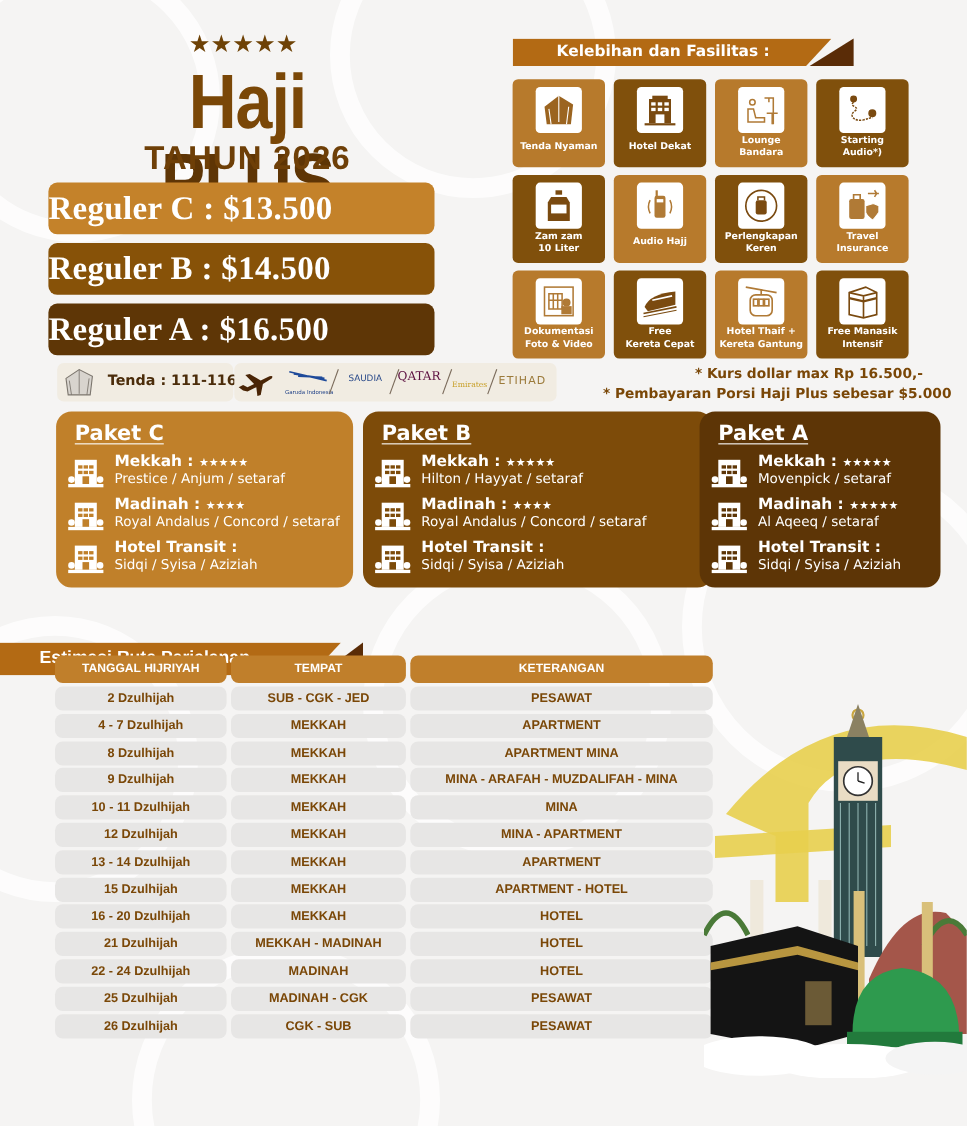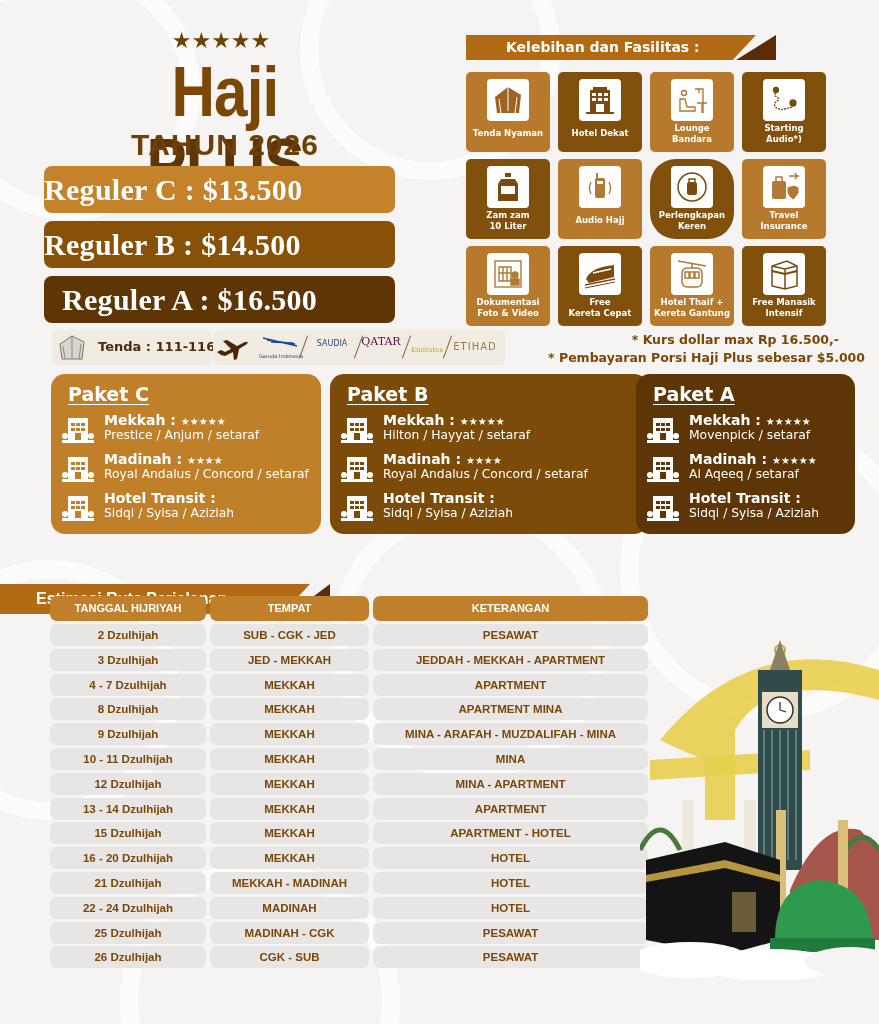--- a/index.html
+++ b/index.html
@@ -36,21 +36,21 @@
   }
 
   
   .price {
     position: absolute; left: 44px; width: 351px; height: 47px; border-radius: 8px;
     color: #fff; font-family: Liberation Serif, serif; font-weight: bold;
     font-size: 30px; line-height: 47px; text-align: left; letter-spacing: 0.3px;
   }
   .price.c { top: 166px; background: #c4822a; }
   .price.b { top: 221px; background: #875208; }
-  .price.a { top: 276px; background: #5e3606; padding-left: 18px; }
+  .price.a { top: 276px; background: #5e3606; }
 
   
   .ribbon {
     position: absolute; height: 25px; color: #fff;
     font-family: "DejaVu Sans", sans-serif; font-weight: bold;
   }
   .fac-ribbon { left: 466px; top: 35px; width: 310px; }
   .fac-ribbon .band {
     position: absolute; left: 0; top: 0; width: 290px; height: 25px;
     background: #b36a14;
@@ -245,21 +245,21 @@
   <div class="ico">
     <svg viewBox="0 0 34 34">
         <rect x="12" y="8" width="10" height="20" rx="2" fill="#b07a36"></rect>
         <rect x="13" y="3" width="2" height="6" fill="#b07a36"></rect>
         <rect x="14" y="11" width="6" height="3" fill="#fff"></rect>
         <path d="M8 12 Q5 18 8 24 M26 12 Q29 18 26 24" stroke="#b07a36" stroke-width="1.4" fill="none"></path>
       </svg>
   </div>
   <div class="lbl one">Audio Hajj</div>
 </div>
-<div class="fac dark" style="left:650px;top:159px;border-radius:26px;">
+<div class="fac dark" style="left:650px;top:159px;">
   <div class="ico">
     <svg viewBox="0 0 34 34">
         <circle cx="17" cy="17" r="14" fill="none" stroke="#7a4a10" stroke-width="1.5"></circle>
         <rect x="12" y="12" width="10" height="13" rx="2" fill="#7a4a10"></rect>
         <path d="M14 12 L14 9 L20 9 L20 12" stroke="#7a4a10" stroke-width="1.4" fill="none"></path>
       </svg>
   </div>
   <div class="lbl"><span>Perlengkapan</span><br><span>Keren</span></div>
 </div>
 <div class="fac light" style="left:742px;top:159px;">
@@ -542,25 +542,20 @@
 <div class="tbl">
   <div class="tr thead">
     <div class="cell c1">TANGGAL HIJRIYAH</div>
     <div class="cell c2">TEMPAT</div>
     <div class="cell c3">KETERANGAN</div>
   </div>
   <div class="tr">
       <div class="cell c1">2 Dzulhijah</div>
       <div class="cell c2">SUB - CGK - JED</div>
       <div class="cell c3">PESAWAT</div>
-    </div>
-  <div class="tr">
-      <div class="cell c1">3 Dzulhijah</div>
-      <div class="cell c2">JED - MEKKAH</div>
-      <div class="cell c3">JEDDAH - MEKKAH - APARTMENT</div>
     </div>
   <div class="tr">
       <div class="cell c1">4 - 7 Dzulhijah</div>
       <div class="cell c2">MEKKAH</div>
       <div class="cell c3">APARTMENT</div>
     </div>
   <div class="tr">
       <div class="cell c1">8 Dzulhijah</div>
       <div class="cell c2">MEKKAH</div>
       <div class="cell c3">APARTMENT MINA</div>

